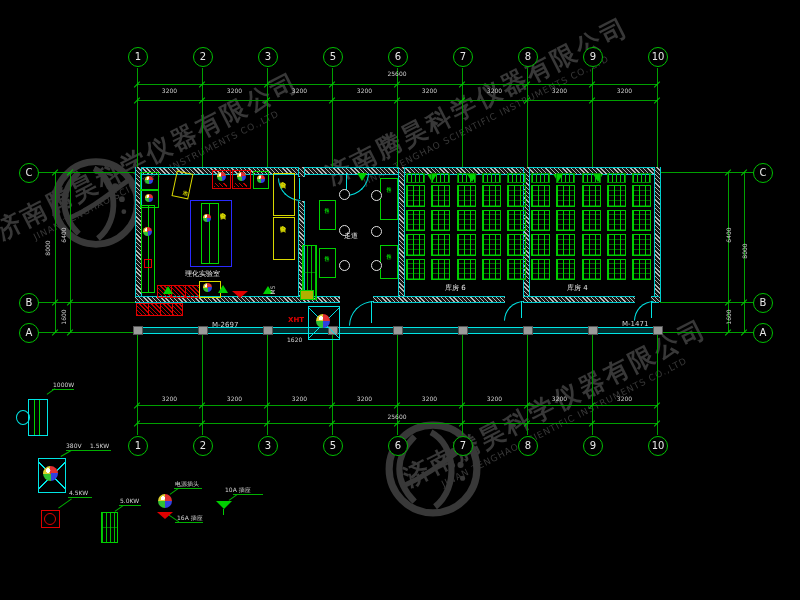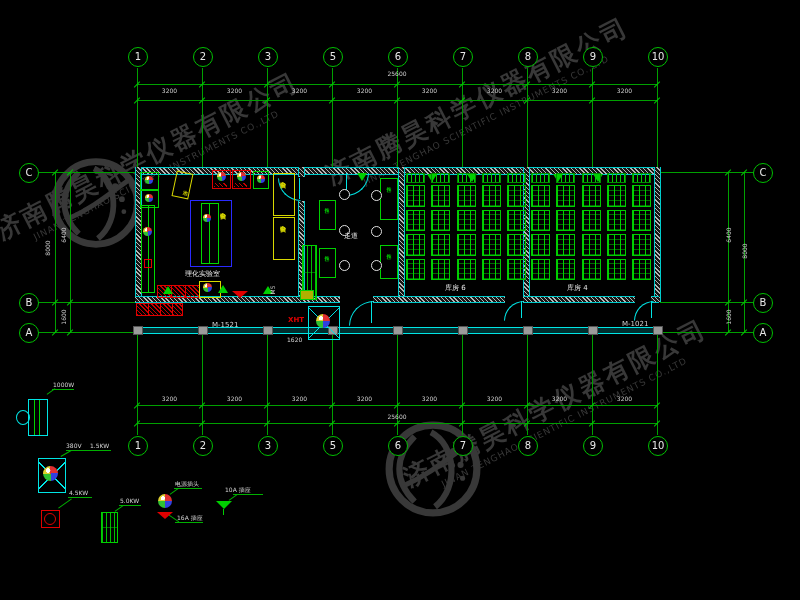--- a/index.html
+++ b/index.html
@@ -434,22 +434,22 @@
     <div class="t big" style="left:310px;top:118px;color:#e8e8e8;">库房 6</div>
     <div class="t big" style="left:432px;top:118px;color:#e8e8e8;">库房 4</div>
 
     <div id="colsq-layer"></div>
   </div>
 
   <div class="fan" style="left:308px;top:306px;width:30px;height:32px;z-index:4;"></div>
   <div class="sphere" style="left:316px;top:314px;width:14px;height:14px;z-index:5;"></div>
   <div class="t" style="left:288px;top:317px;color:#e00000;font-size:7px;font-weight:bold;">XHT</div>
 
-  <div class="t big" style="left:212px;top:322px;">M-1521</div>
-  <div class="t big" style="left:622px;top:321px;">M-1021</div>
+  <div class="t big" style="left:212px;top:322px;">M-2697</div>
+  <div class="t big" style="left:622px;top:321px;">M-1471</div>
   <div class="t" style="left:287px;top:337px;">1620</div>
 
   <div>
 
     <div style="position:absolute;left:16px;top:410px;width:12px;height:13px;border:1px solid #00e5e5;border-radius:50%;z-index:4;"></div>
     <div style="position:absolute;left:28px;top:399px;width:18px;height:35px;border:1px solid #00e5e5;z-index:4;
                 background:linear-gradient(90deg,transparent 5px,#00d000 5px,#00d000 6px,transparent 6px,transparent 10px,#00d000 10px,#00d000 11px,transparent 11px);"></div>
     <div class="leader" style="left:46px;top:391px;width:10px;height:1px;transform:rotate(-35deg);"></div>
     <div class="leader" style="left:52px;top:389px;width:22px;height:1px;"></div>
     <div class="t" style="left:53px;top:382px;">1000W</div>

